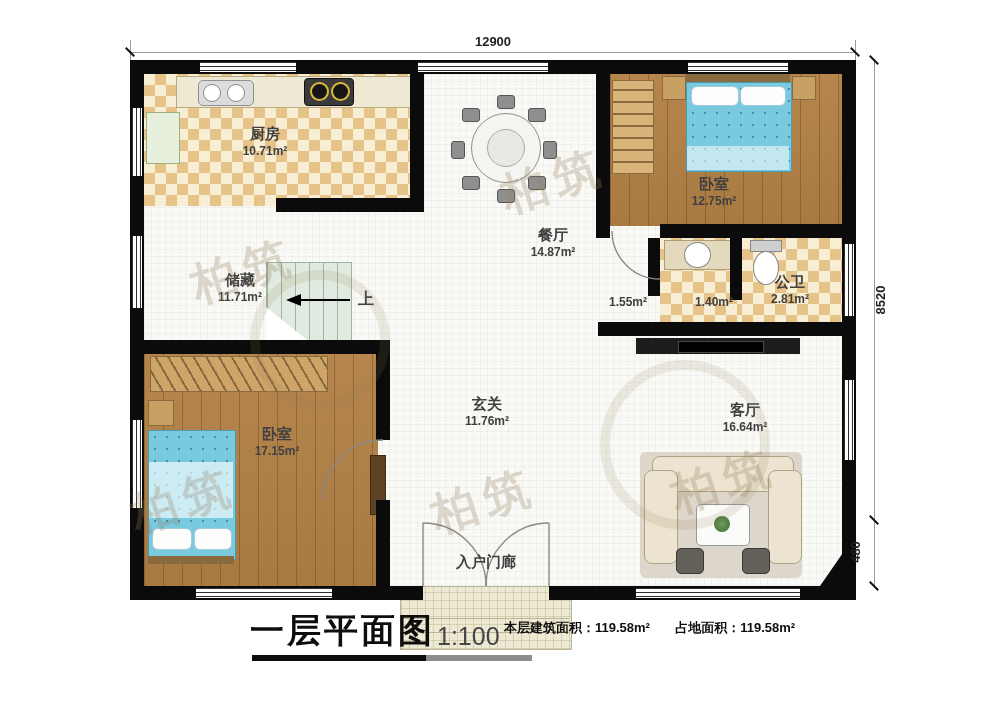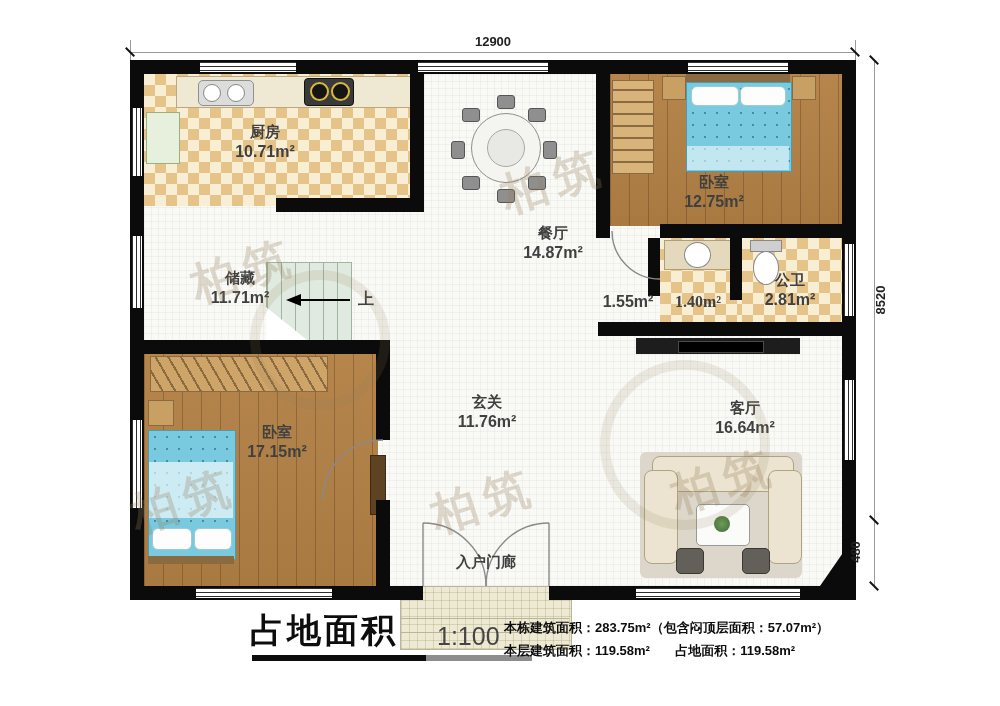--- a/index.html
+++ b/index.html
@@ -21,21 +21,21 @@
      border:1px solid #b9b49a;}
   .stairfloor{background:repeating-linear-gradient(90deg,#9fb49f 0 1px,transparent 1px 14px),#e1eae0;
      border:1px solid #9fb49f;}
   .bedblue{background:radial-gradient(rgba(20,90,120,.55) 1.3px,transparent 1.5px) 0 0/12px 12px,#79cadf;
      border:1px solid #4e9ab0;}
   .floor{position:absolute;z-index:1;}
   .furn{position:absolute;z-index:5;}
   .rlabel{position:absolute;z-index:20;transform:translate(-50%,-50%);text-align:center;
      white-space:nowrap;font-weight:700;line-height:1.25;color:#404040;}
   .rname{font-size:15px;}
-  .rarea{font-size:16px;}
+  .rarea{font-size:12px;}
   .dim{position:absolute;z-index:20;font-size:13px;font-weight:700;color:#222;}
   .dimline{position:absolute;background:#9a9a9a;z-index:18;}
   .tick{position:absolute;width:12px;height:2px;background:#111;transform:rotate(45deg);z-index:19;}
   .wm{position:absolute;z-index:30;color:rgba(150,125,90,.28);font-weight:700;font-size:46px;
      letter-spacing:8px;transform:rotate(-18deg);pointer-events:none;white-space:nowrap;}
   .wm-ring{position:absolute;z-index:30;border:10px solid rgba(150,125,90,.15);border-radius:50%;pointer-events:none;}
   svg.overlay{position:absolute;z-index:15;}
   svg.overlay path{stroke:#8a8a8a;stroke-width:1.4;fill:none;}
   .titleblock{position:absolute;z-index:20;}
 </style>
@@ -180,21 +180,21 @@
   <div class="rname">卧室</div>
   <div class="rarea">12.75m²</div>
 </div>
 <div class="rlabel" style="left:790px;top:290px;">
   <div class="rname">公卫</div>
   <div class="rarea">2.81m²</div>
 </div>
 <div class="rlabel" style="left:628px;top:302px;">
   <div class="rarea">1.55m²</div>
 </div>
-<div class="rlabel" style="left:698px;top:302px;font-family:Liberation Serif, serif;">
+<div class="rlabel" style="left:714px;top:302px;">
   <div class="rarea">1.40m²</div>
 </div>
 <div class="rlabel" style="left:240px;top:272px;margin-top:16px;">
   <div class="rname">储藏</div>
   <div class="rarea">11.71m²</div>
 </div>
 <div class="rlabel" style="left:366px;top:299px;font-size:16px;">上</div>
 <div class="rlabel" style="left:277px;top:442px;">
   <div class="rname">卧室</div>
   <div class="rarea">17.15m²</div>
@@ -212,23 +212,22 @@
 </div>
 
 <div class="wm" style="left:190px;top:240px;">柏筑</div>
 <div class="wm" style="left:500px;top:150px;">柏筑</div>
 <div class="wm" style="left:670px;top:450px;">柏筑</div>
 <div class="wm" style="left:130px;top:470px;">柏筑</div>
 <div class="wm" style="left:430px;top:470px;">柏筑</div>
 <div class="wm-ring" style="left:250px;top:270px;width:120px;height:120px;"></div>
 <div class="wm-ring" style="left:600px;top:360px;width:150px;height:150px;"></div>
 
-<div class="titleblock" style="left:250px;top:608px;font-size:34px;font-weight:900;letter-spacing:3px;color:#0d0d0d;">占地面积</div>
+<div class="titleblock" style="left:250px;top:608px;font-size:34px;font-weight:900;letter-spacing:3px;color:#0d0d0d;">一层平面图</div>
 <div class="titleblock" style="left:437px;top:622px;font-size:25px;font-weight:400;color:#454545;">1:100</div>
 <div class="titleblock" style="left:252px;top:655px;width:280px;height:6px;background:linear-gradient(90deg,#0d0d0d 0 62%,#8d8d8d 62%);"></div>
 <div class="titleblock" style="left:504px;top:616px;font-size:13px;font-weight:700;line-height:23px;color:#0d0d0d;">
-  <div>本栋建筑面积：283.75m²（包含闷顶层面积：57.07m²）</div>
   <div>
     <span>本层建筑面积：119.58m²</span>
     <span style="display:inline-block;width:18px;"></span>
     <span>占地面积：119.58m²</span>
   </div>
 </div>
 
 </body></html>

